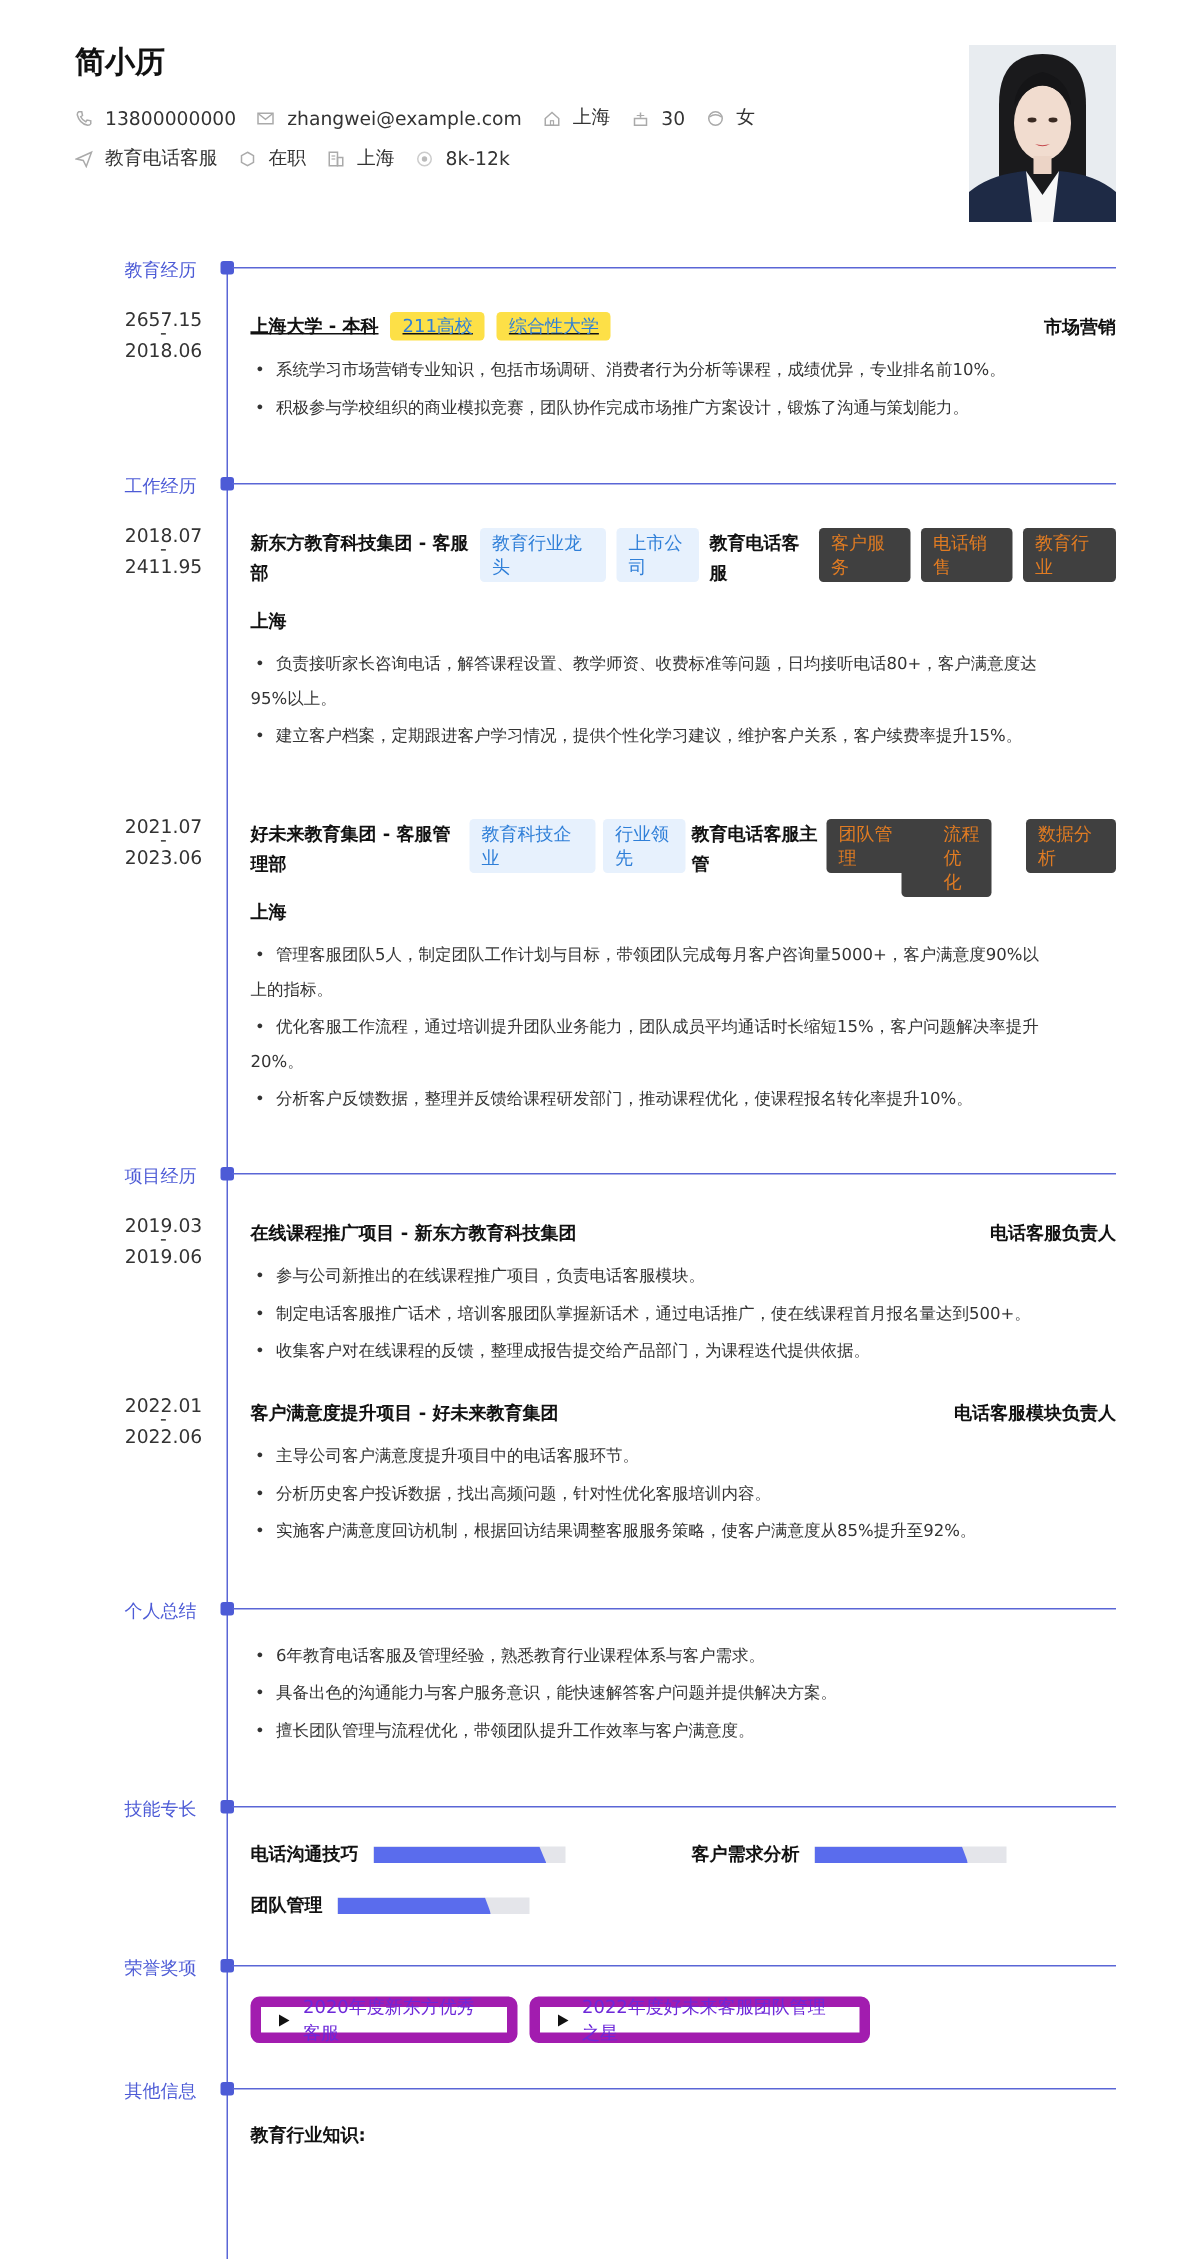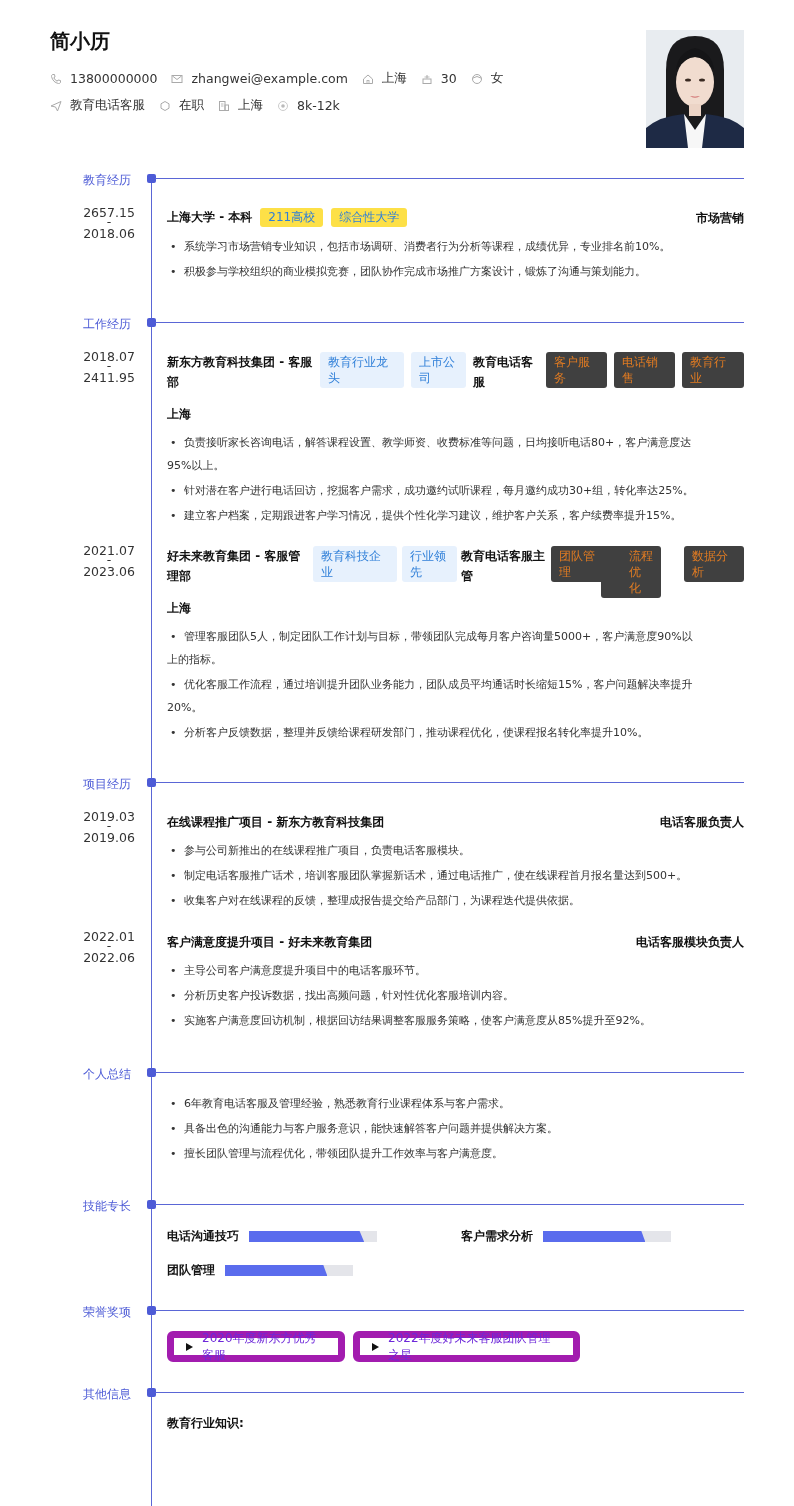--- a/index.html
+++ b/index.html
@@ -177,21 +177,21 @@
   <div class="section-head" style="top:174px;">
     <span class="lbl">教育经历</span>
     <span class="dot"></span>
     <span class="hline"></span>
   </div>
   <div class="date" style="top:206px;">
     <span>2657.15</span>
     <span class="sep">-</span>
     <span>2018.06</span>
   </div>
-  <div class="entry-title" style="top:208px;">
+  <div class="entry-title" style="top:208px;text-decoration:underline;">
     <span>上海大学 - 本科</span>
     <span class="tag-b">211高校</span>
     <span class="tag-b">综合性大学</span>
   </div>
   <div class="entry-right" style="top:210px;">市场营销</div>
   <ul class="bullets" style="top:235px;">
     <li>系统学习市场营销专业知识，包括市场调研、消费者行为分析等课程，成绩优异，专业排名前10%。</li>
     <li>积极参与学校组织的商业模拟竞赛，团队协作完成市场推广方案设计，锻炼了沟通与策划能力。</li>
   </ul>
 
@@ -232,21 +232,20 @@
       <div>售</div>
     </div>
     <div class="cell to" style="left:515px; width:62px;">
       <div>教育行</div>
       <div>业</div>
     </div>
   </div>
   <div class="city" style="top:406px;">上海</div>
   <ul class="bullets" style="top:431px;">
     <li><span>负责接听家长咨询电话，解答课程设置、教学师资、收费标准等问题，日均接听电话80+，客户满意度达</span><br><span style="margin-left:-17px;">95%以上。</span></li>
-    <li>针对潜在客户进行电话回访，挖掘客户需求，成功邀约试听课程，每月邀约成功30+组，转化率达25%。</li>
     <li>建立客户档案，定期跟进客户学习情况，提供个性化学习建议，维护客户关系，客户续费率提升15%。</li>
   </ul>
 
   <div class="date" style="top:544px;">
     <span>2021.07</span>
     <span class="sep">-</span>
     <span>2023.06</span>
   </div>
   <div class="work-head" style="top:546px;">
     <div class="cell company" style="left:0; width:140px;">

